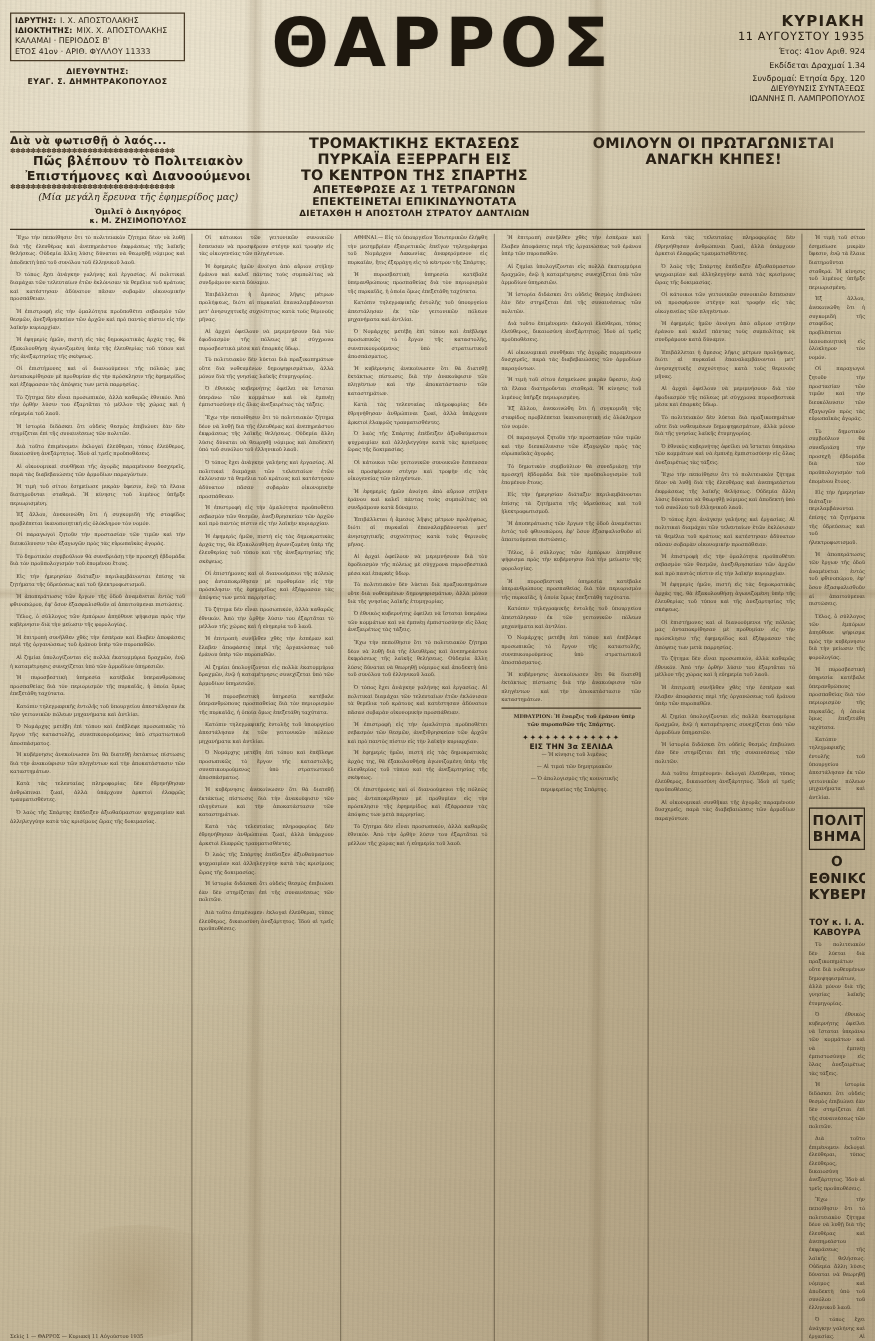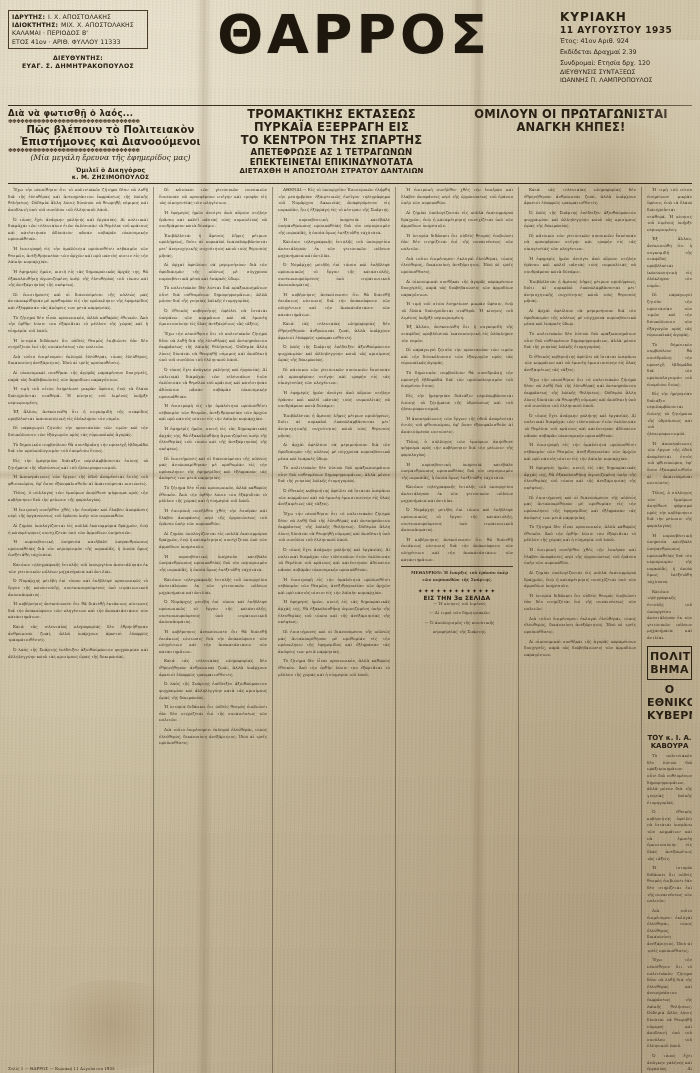--- a/index.html
+++ b/index.html
@@ -50,23 +50,23 @@
   .title{
     font-family:"DejaVu Sans", sans-serif;
     font-weight:bold;font-size:54px;letter-spacing:4px;line-height:1;
     margin-top:2px;color:#1d170e;
     text-shadow:0 0 1px rgba(0,0,0,.35);
   }
   .subtitle{
     margin-top:9px;font-family:"DejaVu Sans", sans-serif;font-weight:bold;
     font-size:10.5px;letter-spacing:1.4px;color:#241c10;
   }
-  .mh-right{width:132px;flex:0 0 132px;padding-top:4px;text-align:left;}
+  .mh-right{width:132px;flex:0 0 132px;padding-top:4px;text-align:right;}
   .mh-right .day{font-family:"DejaVu Sans", sans-serif;font-weight:bold;font-size:12px;letter-spacing:1px;}
-  .mh-right .date{font-family:"DejaVu Sans", sans-serif;font-weight:bold;font-size:9px;letter-spacing:.5px;margin-top:1px;}
+  .mh-right .date{font-family:"DejaVu Sans", sans-serif;font-weight:normal;font-size:9px;letter-spacing:.5px;margin-top:1px;}
   .mh-right .meta{font-size:6.4px;line-height:1.4;margin-top:2px;font-family:"DejaVu Sans", sans-serif;}
   .mh-right .tel{font-size:6.2px;line-height:1.35;font-family:"DejaVu Sans", sans-serif;}
 
   .rule{border-top:1.2px solid #3c3020;margin:3px 0 2px 0;}
 
   
   .strip{display:flex;gap:6px;align-items:flex-start;}
   .strip .col1{width:205px;flex:0 0 205px;}
   .strip .col2{width:225px;flex:0 0 225px;text-align:center;}
   .strip .col3{flex:1 1 auto;text-align:center;}
@@ -166,21 +166,21 @@
 
     <div class="mh-center">
       <div class="title">ΘΑΡΡΟΣ</div>
     </div>
 
     <div class="mh-right">
       <div class="day">ΚΥΡΙΑΚΗ</div>
       <div class="date">11 ΑΥΓΟΥΣΤΟΥ 1935</div>
       <div class="hr"></div>
       <div class="meta">Έτος: 41ον   Αριθ. 924</div>
-      <div class="meta">Εκδίδεται Δραχμαί 2.39</div>
+      <div class="meta">Εκδίδεται Δραχμαί 1.34</div>
       <div class="meta">Συνδρομαί: Ετησία δρχ. 120</div>
       <div class="hr"></div>
       <div class="tel">ΔΙΕΥΘΥΝΣΙΣ ΣΥΝΤΑΞΕΩΣ</div>
       <div class="tel">ΙΩΑΝΝΗΣ Π. ΛΑΜΠΡΟΠΟΥΛΟΣ</div>
     </div>
   </div>
 
   <div class="rule"></div>
 
   <div class="strip">

